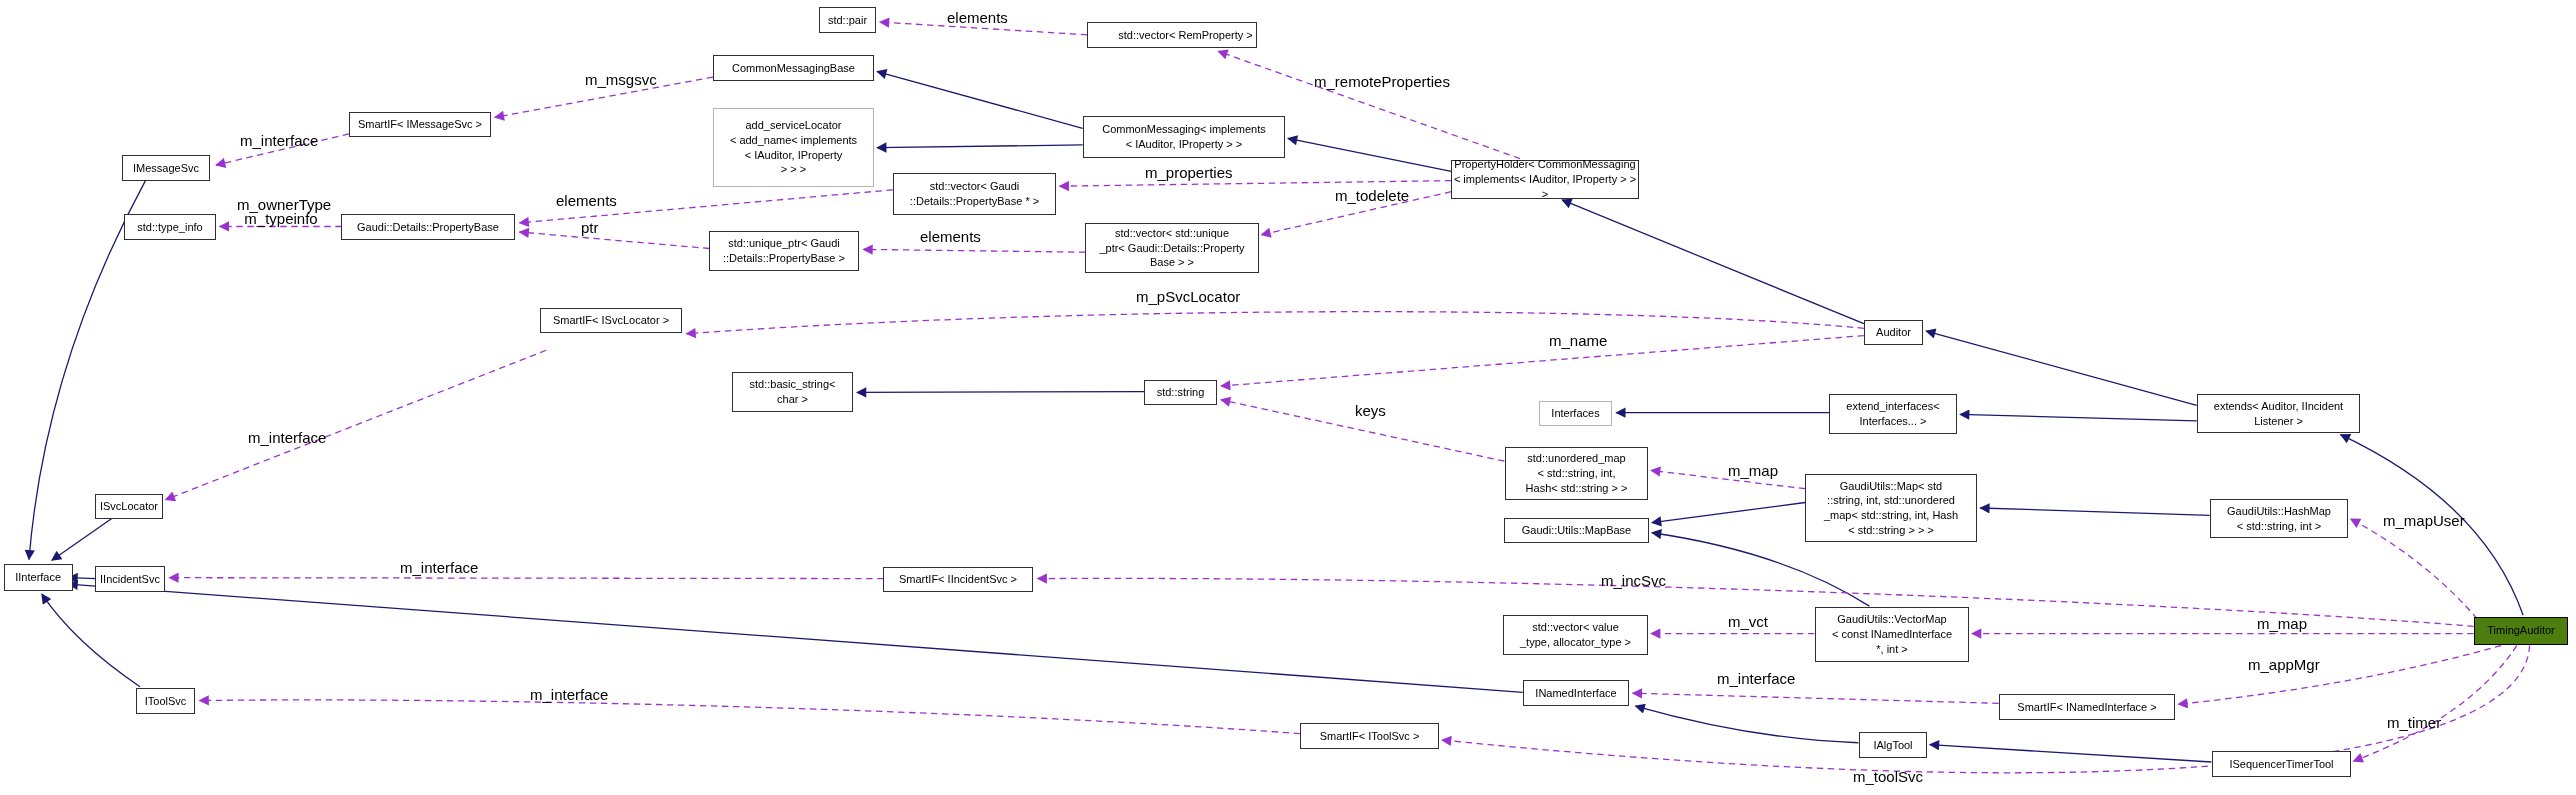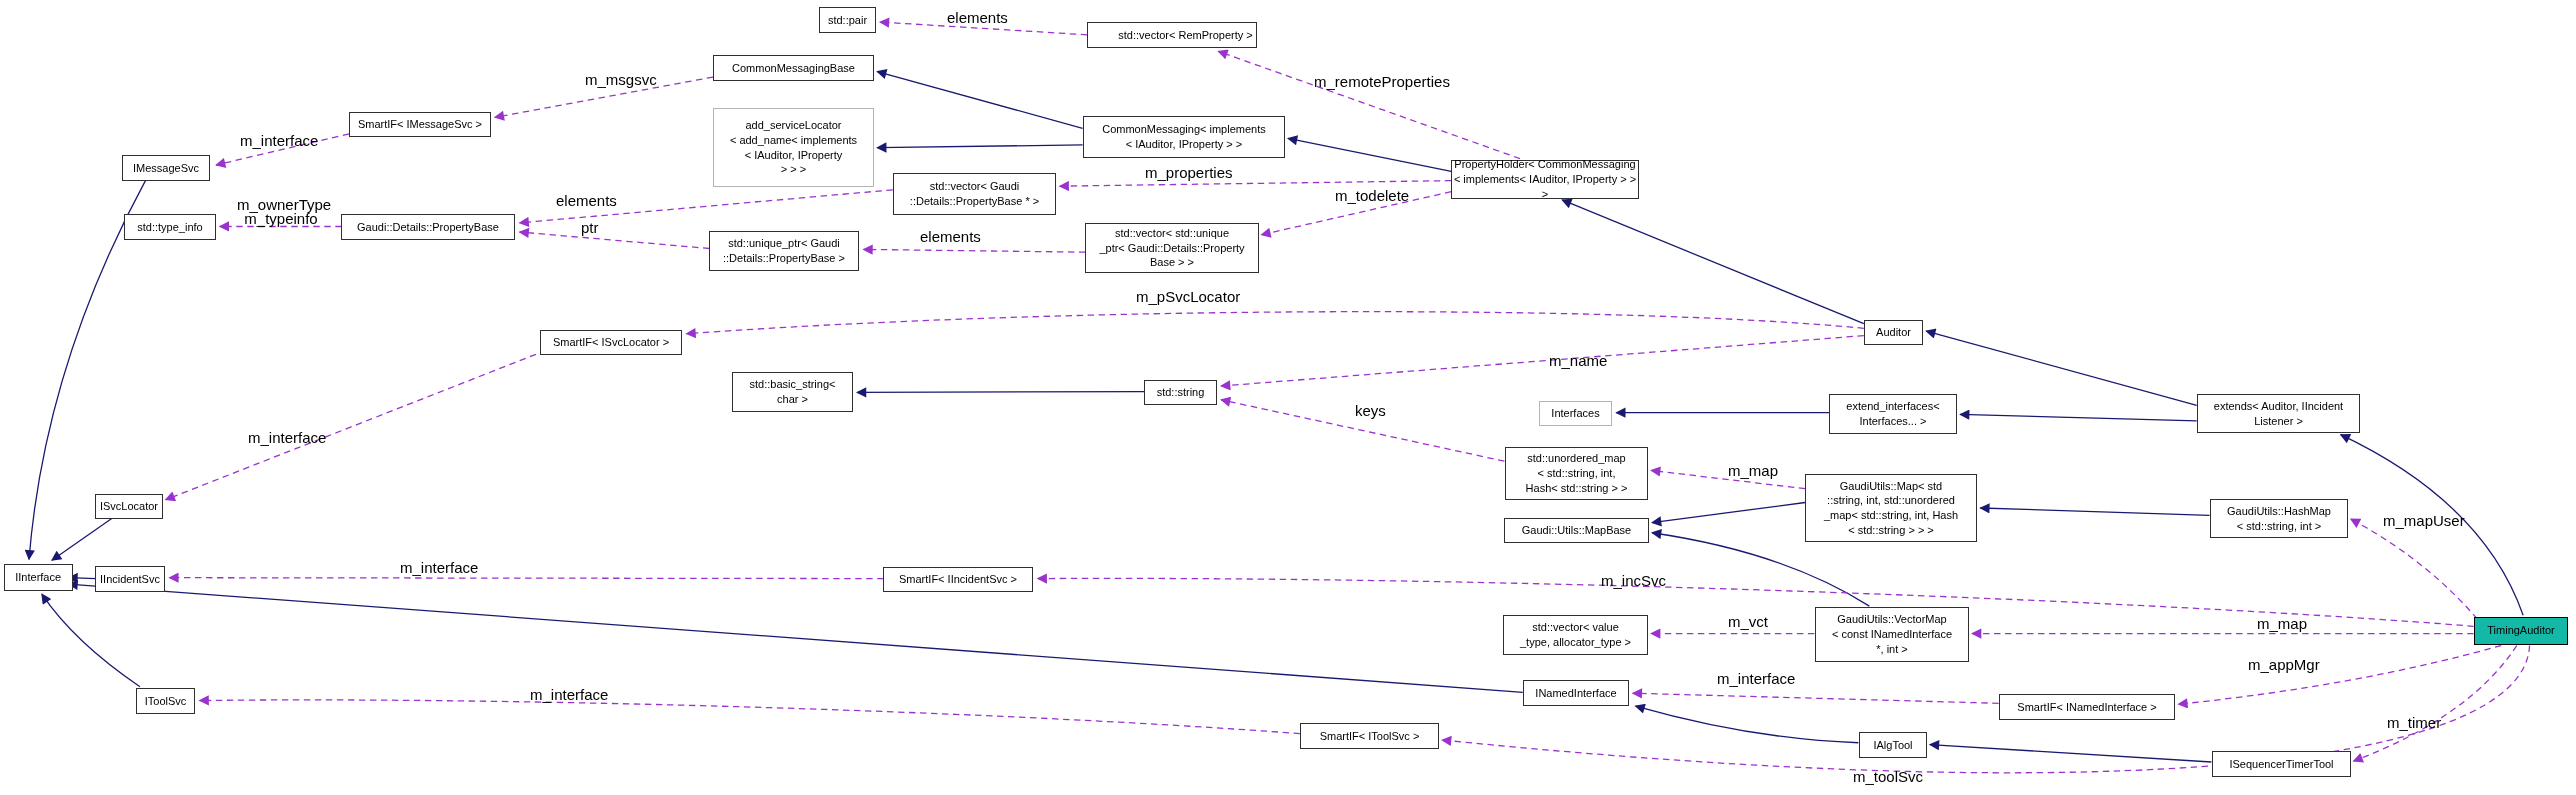--- a/index.html
+++ b/index.html
@@ -6,21 +6,21 @@
   #diagram{position:relative;width:2576px;height:795px;background:#ffffff;
            font-family:"Liberation Sans", sans-serif;}
   #edges{position:absolute;left:0;top:0;width:2576px;height:795px;}
   .e-inh{stroke:#191970;stroke-width:1.4;fill:none;}
   .e-use{stroke:#9a32cd;stroke-width:1.4;fill:none;stroke-dasharray:7 5;}
   .node{position:absolute;display:flex;align-items:center;justify-content:center;
         background:#ffffff;border:1.4px solid #2f2f2f;color:#000;
         font-size:11px;line-height:14.7px;text-align:center;white-space:pre-line;
         box-sizing:border-box;}
   .node.gray{border-color:#b4b4b4;}
-  .node.current{background:#14b8a6;border-color:#000;}
+  .node.current{background:#4d7c0f;border-color:#000;}
   .elabel{position:absolute;font-size:15px;line-height:13.8px;color:#000;
           white-space:pre-line;text-align:center;}
 </style>
 </head>
 <body>
 
 <div id="diagram">
 
 <svg id="edges" viewBox="0 0 2808 867">
   <defs>
@@ -94,21 +94,21 @@
 <div class="node" style="left:341px;top:214px;width:174px;height:26px;">Gaudi::Details::PropertyBase</div>
 <div class="node" style="left:893px;top:173px;width:163px;height:42px;">std::vector&lt; Gaudi
 ::Details::PropertyBase * &gt;</div>
 <div class="node" style="left:709px;top:231px;width:150px;height:40px;">std::unique_ptr&lt; Gaudi
 ::Details::PropertyBase &gt;</div>
 <div class="node" style="left:1085px;top:223px;width:174px;height:50px;">std::vector&lt; std::unique
 _ptr&lt; Gaudi::Details::Property
 Base &gt; &gt;</div>
 <div class="node" style="left:1451px;top:160px;width:188px;height:39px;">PropertyHolder&lt; CommonMessaging
 &lt; implements&lt; IAuditor, IProperty &gt; &gt; &gt;</div>
-<div class="node" style="left:540px;top:330px;width:142px;height:25px;">SmartIF&lt; ISvcLocator &gt;</div>
+<div class="node" style="left:540px;top:308px;width:142px;height:25px;">SmartIF&lt; ISvcLocator &gt;</div>
 <div class="node" style="left:732px;top:372px;width:121px;height:40px;">std::basic_string&lt;
 char &gt;</div>
 <div class="node" style="left:1144px;top:380px;width:73px;height:25px;">std::string</div>
 <div class="node" style="left:1864px;top:320px;width:59px;height:25px;">Auditor</div>
 <div class="node gray" style="left:1539px;top:401px;width:73px;height:25px;">Interfaces</div>
 <div class="node" style="left:1829px;top:394px;width:128px;height:40px;">extend_interfaces&lt;
 Interfaces... &gt;</div>
 <div class="node" style="left:2197px;top:394px;width:163px;height:39px;">extends&lt; Auditor, IIncident
 Listener &gt;</div>
 <div class="node" style="left:1505px;top:447px;width:143px;height:53px;">std::unordered_map
@@ -143,21 +143,21 @@
 <span class="elabel" style="left:585px;top:73px;">m_msgsvc</span>
 <span class="elabel" style="left:240px;top:134px;">m_interface</span>
 <span class="elabel" style="left:237px;top:198px;width:88px;">m_ownerType
 m_typeinfo</span>
 <span class="elabel" style="left:556px;top:194px;">elements</span>
 <span class="elabel" style="left:581px;top:221px;">ptr</span>
 <span class="elabel" style="left:920px;top:230px;">elements</span>
 <span class="elabel" style="left:1145px;top:166px;">m_properties</span>
 <span class="elabel" style="left:1335px;top:189px;">m_todelete</span>
 <span class="elabel" style="left:1136px;top:290px;">m_pSvcLocator</span>
-<span class="elabel" style="left:1549px;top:354px;text-align:center;">m_name</span>
+<span class="elabel" style="left:1549px;top:334px;text-align:center;">m_name</span>
 <span class="elabel" style="left:1355px;top:404px;">keys</span>
 <span class="elabel" style="left:1728px;top:464px;">m_map</span>
 <span class="elabel" style="left:248px;top:431px;">m_interface</span>
 <span class="elabel" style="left:400px;top:561px;">m_interface</span>
 <span class="elabel" style="left:1601px;top:574px;">m_incSvc</span>
 <span class="elabel" style="left:1728px;top:615px;">m_vct</span>
 <span class="elabel" style="left:1717px;top:672px;">m_interface</span>
 <span class="elabel" style="left:530px;top:688px;">m_interface</span>
 <span class="elabel" style="left:2383px;top:514px;">m_mapUser</span>
 <span class="elabel" style="left:2257px;top:617px;">m_map</span>

